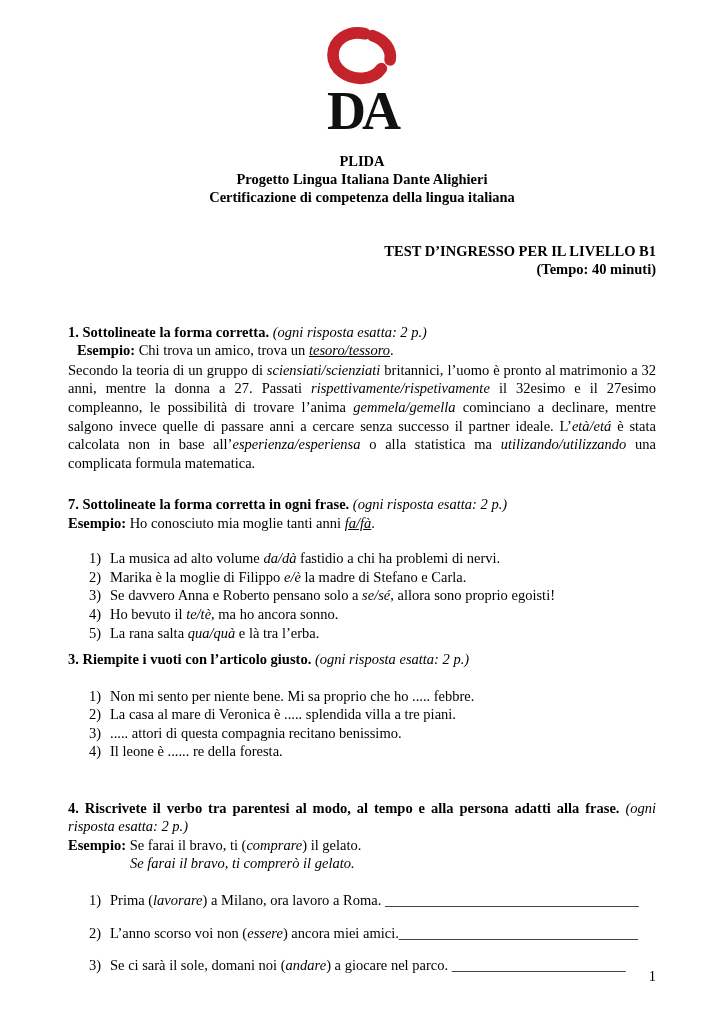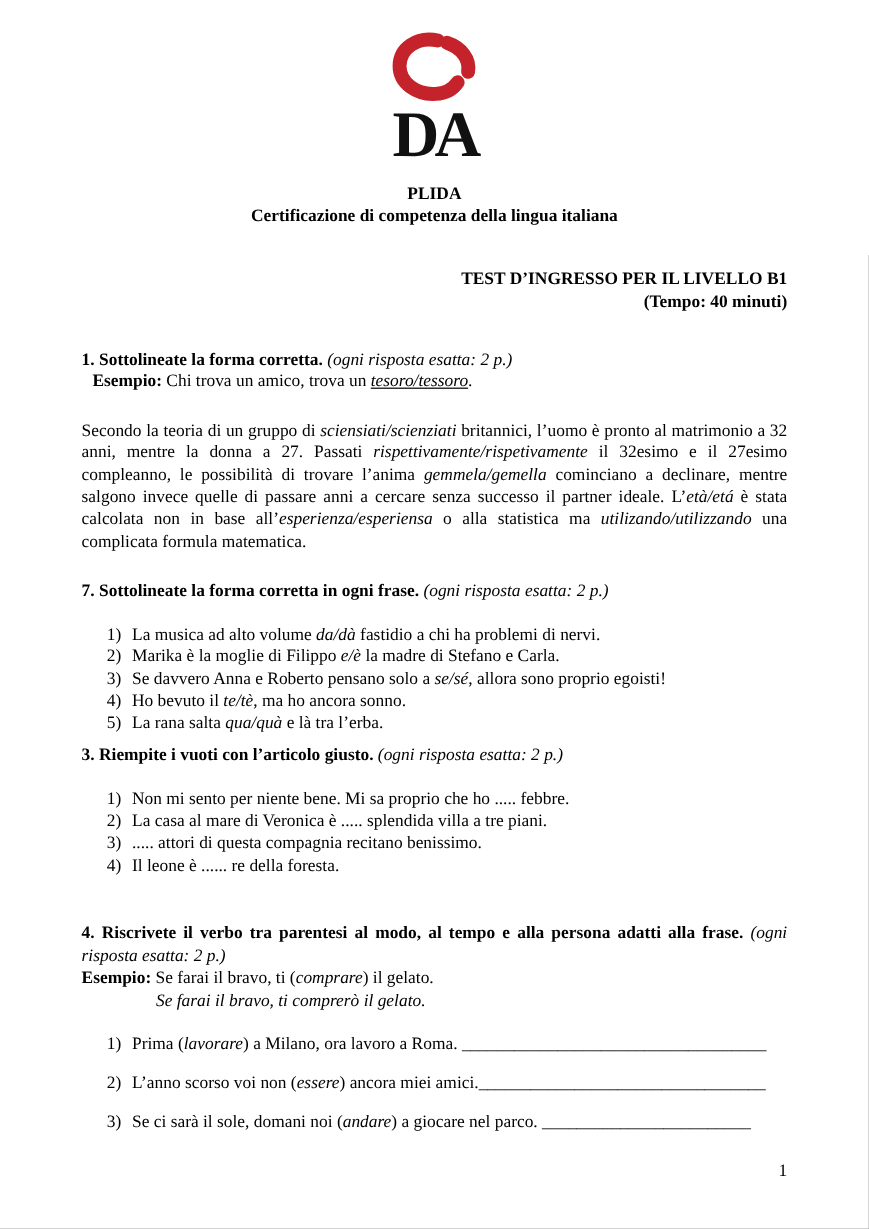--- a/index.html
+++ b/index.html
@@ -26,30 +26,30 @@
     letter-spacing: -4px;
     color: #111;
     margin-top: -4px;
   }
   .header { text-align: center; margin-top: 16px; font-weight: bold; }
   .header div { line-height: 1.25; }
   .title { text-align: right; margin-top: 35px; font-weight: bold; }
   .title div { line-height: 1.25; }
 
   .heading { margin-top: 0; }
-  .s1-heading { margin-top: 30px; }
+  .s1-heading { margin-top: 45px; }
   .s2-heading { margin-top: 23px; }
   .s3-heading { margin-top: 8px; }
   .s4-heading { margin-top: 38px; text-align: justify; }
 
   .esempio {}
   .indent8 { padding-left: 9px; }
   .indent62 { padding-left: 62px; }
 
-  .para { margin-top: 22px; text-align: justify; }
+  .para { margin-top: 1px; text-align: justify; }
 
   .list { margin-top: 17px; }
   .list-spread { margin-top: 18px; }
   .q-row { padding-left: 21px; display: flex; }
   .q-num { flex: 0 0 21px; }
   .q-txt { flex: 1 1 auto; }
   .q-gap { margin-bottom: 14px; white-space: nowrap; }
 
   .r-b { font-weight: bold; }
   .r-i { font-style: italic; }
@@ -69,33 +69,35 @@
   <div class="logo">
     <svg width="74" height="60" viewBox="0 0 74 62" aria-hidden="true">
       <path d="M40 8 C22 4 7 15 7 30 C7 45 22 55 38 54 C46 53.5 53 50 57 44" fill="none" stroke="#c4232b" stroke-width="12" stroke-linecap="round"></path>
       <path d="M48 10 C60 14 68 24 66 35" fill="none" stroke="#c4232b" stroke-width="12" stroke-linecap="round"></path>
     </svg>
     <div class="logo-letters">DA</div>
   </div>
 
   <div class="header">
     <div>PLIDA</div>
+    <div>Progetto Lingua Italiana Dante Alighieri</div>
     <div>Certificazione di competenza della lingua italiana</div>
   </div>
 
   <div class="title">
     <div>TEST D’INGRESSO PER IL LIVELLO B1</div>
     <div>(Tempo: 40 minuti)</div>
   </div>
 
   <p class="heading s1-heading"><span class="r-b">1. Sottolineate la forma corretta. </span><span class="r-i">(ogni risposta esatta: 2 p.)</span></p>
   <p class="esempio indent8"><span class="r-b">Esempio: </span><span>Chi trova un amico, trova un </span><span class="r-iu">tesoro/tessoro</span><span>.</span></p>
   <p class="para"><span>Secondo la teoria di un gruppo di </span><span class="r-i">sciensiati/scienziati</span><span> britannici, l’uomo è pronto al matrimonio a 32 anni, mentre la donna a 27. Passati </span><span class="r-i">rispettivamente/rispetivamente</span><span> il 32esimo e il 27esimo compleanno, le possibilità di trovare l’anima </span><span class="r-i">gemmela/gemella</span><span> cominciano a declinare, mentre salgono invece quelle di passare anni a cercare senza successo il partner ideale. L’</span><span class="r-i">età/etá</span><span> è stata calcolata non in base all’</span><span class="r-i">esperienza/esperiensa</span><span> o alla statistica ma </span><span class="r-i">utilizando/utilizzando</span><span> una complicata formula matematica.</span></p>
 
   <p class="heading s2-heading"><span class="r-b">7. Sottolineate la forma corretta in ogni frase. </span><span class="r-i">(ogni risposta esatta: 2 p.)</span></p>
+  <p class="esempio"><span class="r-b">Esempio: </span><span>Ho conosciuto mia moglie tanti anni </span><span class="r-iu">fa/fà</span><span>.</span></p>
   <div class="list">
     <div class="q-row">
       <span class="q-num">1)</span>
       <span class="q-txt"><span>La musica ad alto volume </span><span class="r-i">da/dà</span><span> fastidio a chi ha problemi di nervi.</span></span>
     </div>
     <div class="q-row">
       <span class="q-num">2)</span>
       <span class="q-txt"><span>Marika è la moglie di Filippo </span><span class="r-i">e/è</span><span> la madre di Stefano e Carla.</span></span>
     </div>
     <div class="q-row">

